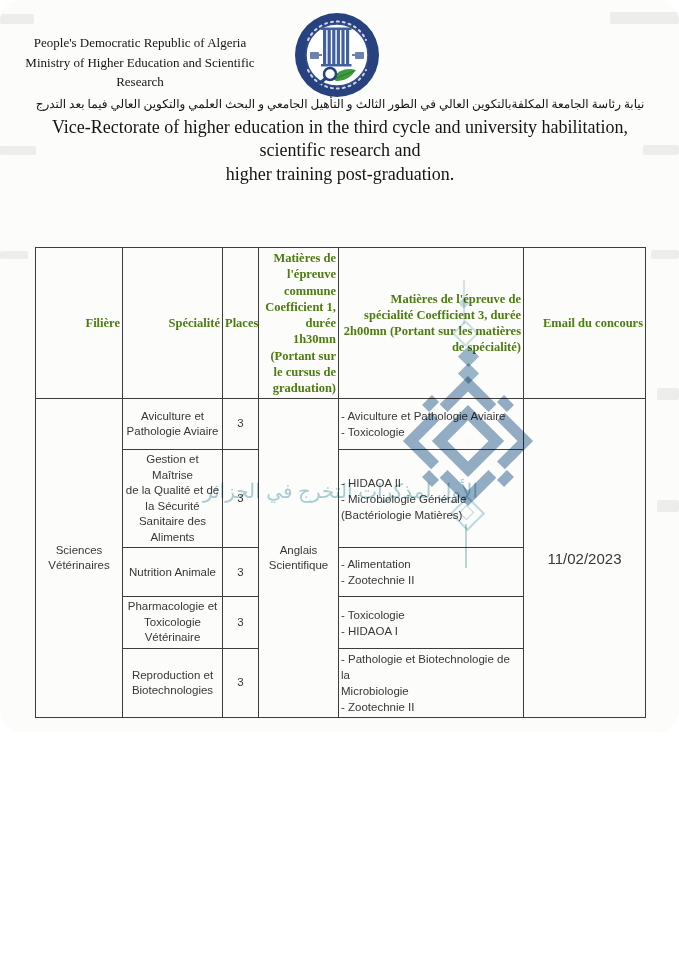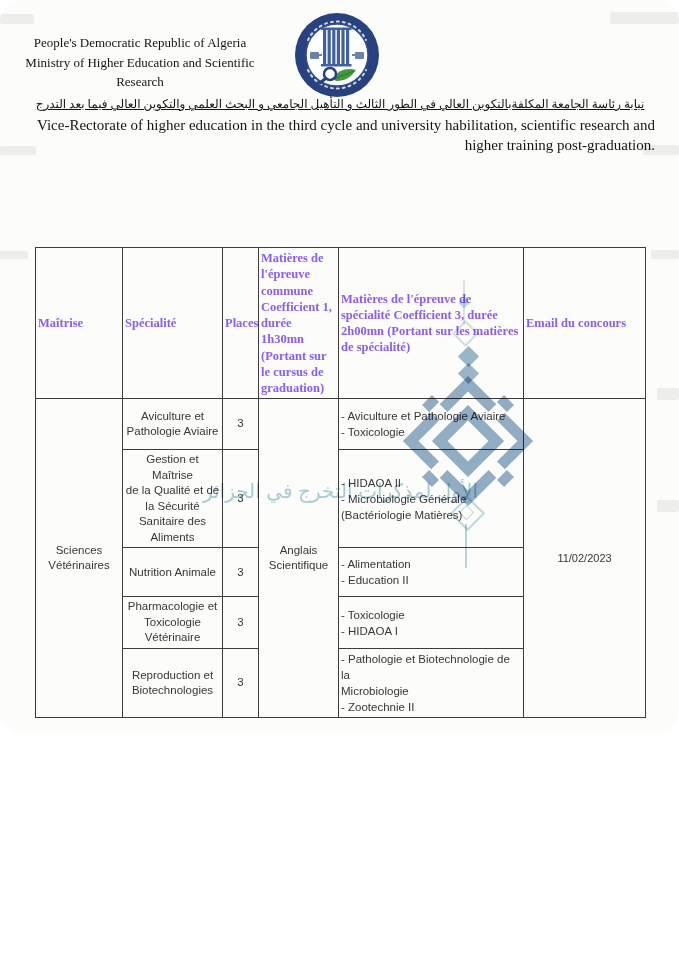--- a/index.html
+++ b/index.html
@@ -11,38 +11,38 @@
 
   
   .hdr-en{position:absolute;left:12px;top:33px;width:256px;text-align:center;
           font-size:13px;line-height:1.5;white-space:pre-line;}
   .hdr-ar{position:absolute;left:398px;top:20px;width:274px;text-align:center;
           font-size:13.5px;line-height:1.8;white-space:pre-line;direction:rtl;}
   .logo{position:absolute;left:294px;top:12px;width:86px;height:86px;}
 
   
   .sub-ar{position:absolute;left:25px;top:97px;width:630px;text-align:center;
-          font-size:12px;direction:rtl;text-decoration:underline;}
-  .sub-en{position:absolute;left:25px;top:116px;width:630px;text-align:right;
-          font-size:15px;line-height:1.3;white-space:pre-line;}
+          font-size:12px;direction:rtl;}
+  .sub-en{position:absolute;left:25px;top:116px;width:630px;text-align:center;
+          font-size:18px;line-height:1.3;white-space:pre-line;}
   .doc-title{position:absolute;left:15px;top:146px;width:650px;text-align:center;
           font-weight:bold;font-size:17px;line-height:1.42;white-space:pre-line;color:#0d0d0d;}
 
   
   .tbl-wrap{position:absolute;left:35px;top:247px;}
   table.doc{border-collapse:collapse;table-layout:fixed;width:610px;
             font-family:"Liberation Sans", sans-serif;color:#373737;}
   table.doc th, table.doc td{border:1px solid #3c3c3c;padding:2px;vertical-align:middle;}
   table.doc th{font-family:"Liberation Serif", serif;font-weight:bold;font-size:12.5px;
-               color:#8b5cf6;line-height:1.3;text-align:left;}
+               color:#4d7c0f;line-height:1.3;text-align:right;}
   th.th-places{font-size:11.5px;padding:1px;}
   td.c{text-align:center;font-size:11.5px;line-height:1.35;white-space:pre-line;}
   td.subjects{text-align:left;font-size:11.5px;line-height:1.4;white-space:pre-line;
               padding-left:5px;padding-right:3px;}
-  td.date-cell{text-align:center;font-size:11px;}
+  td.date-cell{text-align:center;font-size:15px;}
 
   
   .wm{pointer-events:none;mix-blend-mode:multiply;}
   .wm-brand{position:absolute;left:156px;top:443px;width:370px;
             font-family:"Liberation Sans", sans-serif;font-weight:bold;
             font-size:35px;letter-spacing:4px;color:#b3d4da;z-index:6;}
   .wm-ar{position:absolute;left:168px;top:479px;width:345px;text-align:center;
          font-size:20px;color:#a9cfd6;direction:rtl;z-index:6;
          font-family:"Liberation Sans", sans-serif;}
   .wm-emblem{position:absolute;left:393px;top:372px;z-index:7;}
@@ -125,21 +125,21 @@
       <colgroup>
         <col style="width:87px">
           <col style="width:100px">
           <col style="width:36px">
         <col style="width:80px">
           <col style="width:185px">
           <col style="width:122px">
       </colgroup>
       <tbody>
           <tr style="height:133px">
-        <th>Maîtrise</th>
+        <th>Filière</th>
         <th>Spécialité</th>
         <th class="th-places">Places</th>
         <th>Matières de l'épreuve commune Coefficient 1, durée 1h30mn (Portant sur le cursus de graduation)</th>
         <th>Matières de l'épreuve de spécialité Coefficient 3, durée 2h00mn (Portant sur les matières de spécialité)</th>
         <th>Email du concours</th>
       </tr>
       <tr style="height:51px">
         <td class="c" rowspan="5">Sciences
 Vétérinaires</td>
         <td class="c">Aviculture et
@@ -159,21 +159,21 @@
 Aliments</td>
         <td class="c">3</td>
         <td class="subjects">- HIDAOA II
 - Microbiologie Générale
 (Bactériologie Matières)</td>
       </tr>
       <tr style="height:49px">
         <td class="c">Nutrition Animale</td>
         <td class="c">3</td>
         <td class="subjects">- Alimentation
-- Education II</td>
+- Zootechnie II</td>
       </tr>
       <tr style="height:48px">
         <td class="c">Pharmacologie et
 Toxicologie
 Vétérinaire</td>
         <td class="c">3</td>
         <td class="subjects">- Toxicologie
 - HIDAOA I</td>
       </tr>
       <tr style="height:46px">

